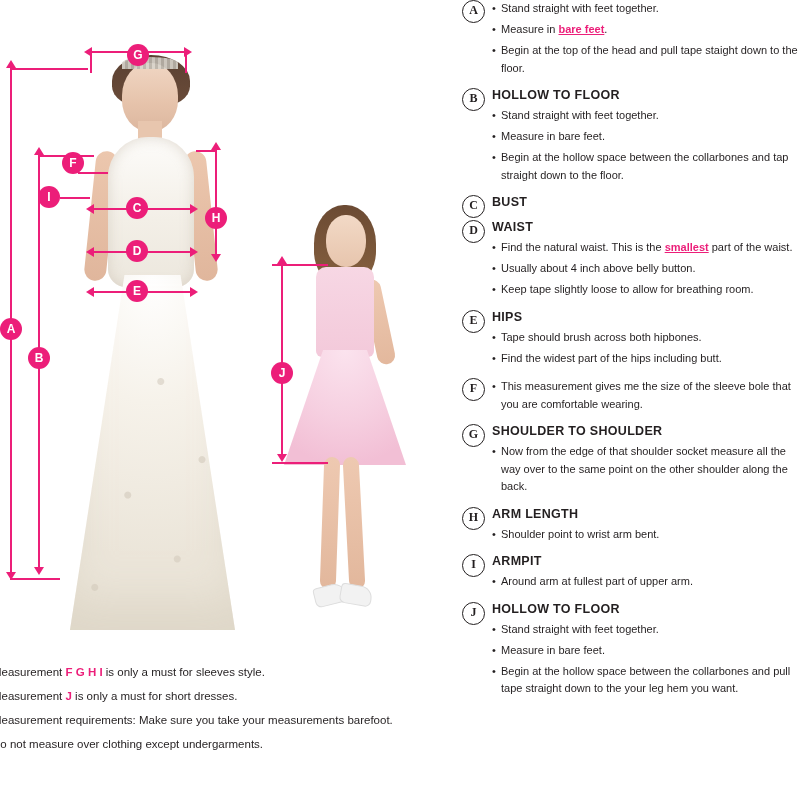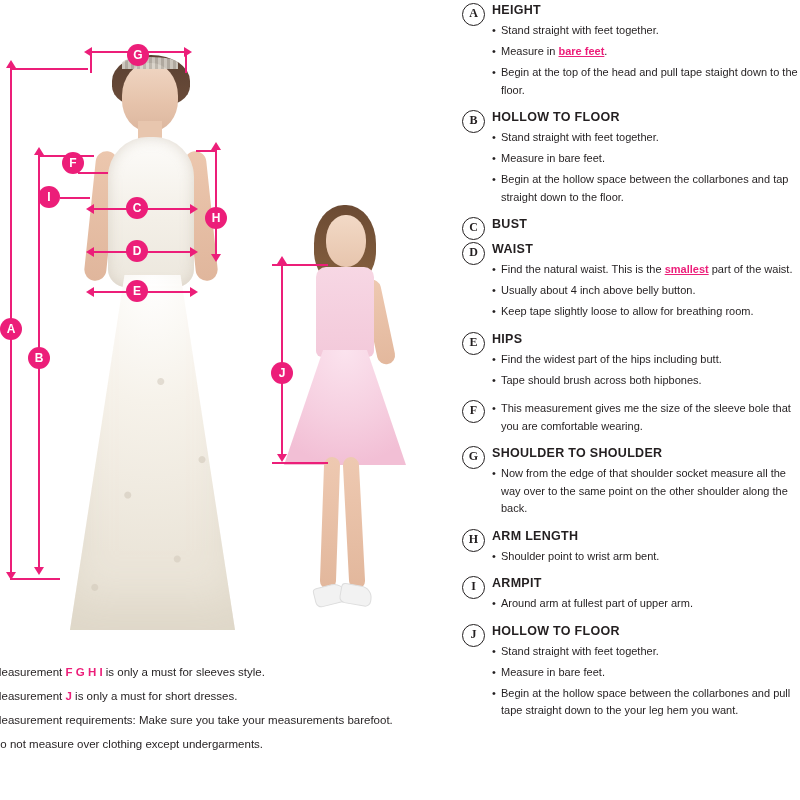--- a/index.html
+++ b/index.html
@@ -407,21 +407,20 @@
       <div><span>Measurement </span><span class="pink">F G H I</span><span> is only a must for sleeves style.</span></div>
       <div><span>Measurement </span><span class="pink">J</span><span> is only a must for short dresses.</span></div>
       <div>Measurement requirements: Make sure you take your measurements barefoot.</div>
       <div>Do not measure over clothing except undergarments.</div>
     </div>
   </div>
 
   <div class="right-panel" id="instructions-root">
       <div class="entry">
         <div class="circle">A</div>
-        <h3>HEIGHT</h3>
         <ul>
           <li><span>Stand straight with feet together.</span></li>
           <li><span>Measure in </span><span class="hl">bare feet</span><span>.</span></li>
           <li><span>Begin at the top of the head and pull tape staight down to the floor.</span></li>
         </ul>
       </div>
       <div class="entry">
         <div class="circle">B</div>
         <h3>HOLLOW TO FLOOR</h3>
         <ul>
@@ -440,22 +439,22 @@
         <ul>
           <li><span>Find the natural waist. This is the </span><span class="hl">smallest</span><span> part of the waist.</span></li>
           <li><span>Usually about 4 inch above belly button.</span></li>
           <li><span>Keep tape slightly loose to allow for breathing room.</span></li>
         </ul>
       </div>
       <div class="entry">
         <div class="circle">E</div>
         <h3>HIPS</h3>
         <ul>
+          <li><span>Tape should brush across both hipbones.</span></li>
           <li><span>Find the widest part of the hips including butt.</span></li>
-          <li><span>Tape should brush across both hipbones.</span></li>
         </ul>
       </div>
       <div class="entry">
         <div class="circle">F</div>
         <ul>
           <li><span>This measurement gives me the size of the sleeve bole that you are comfortable wearing.</span></li>
         </ul>
       </div>
       <div class="entry">
         <div class="circle">G</div>

